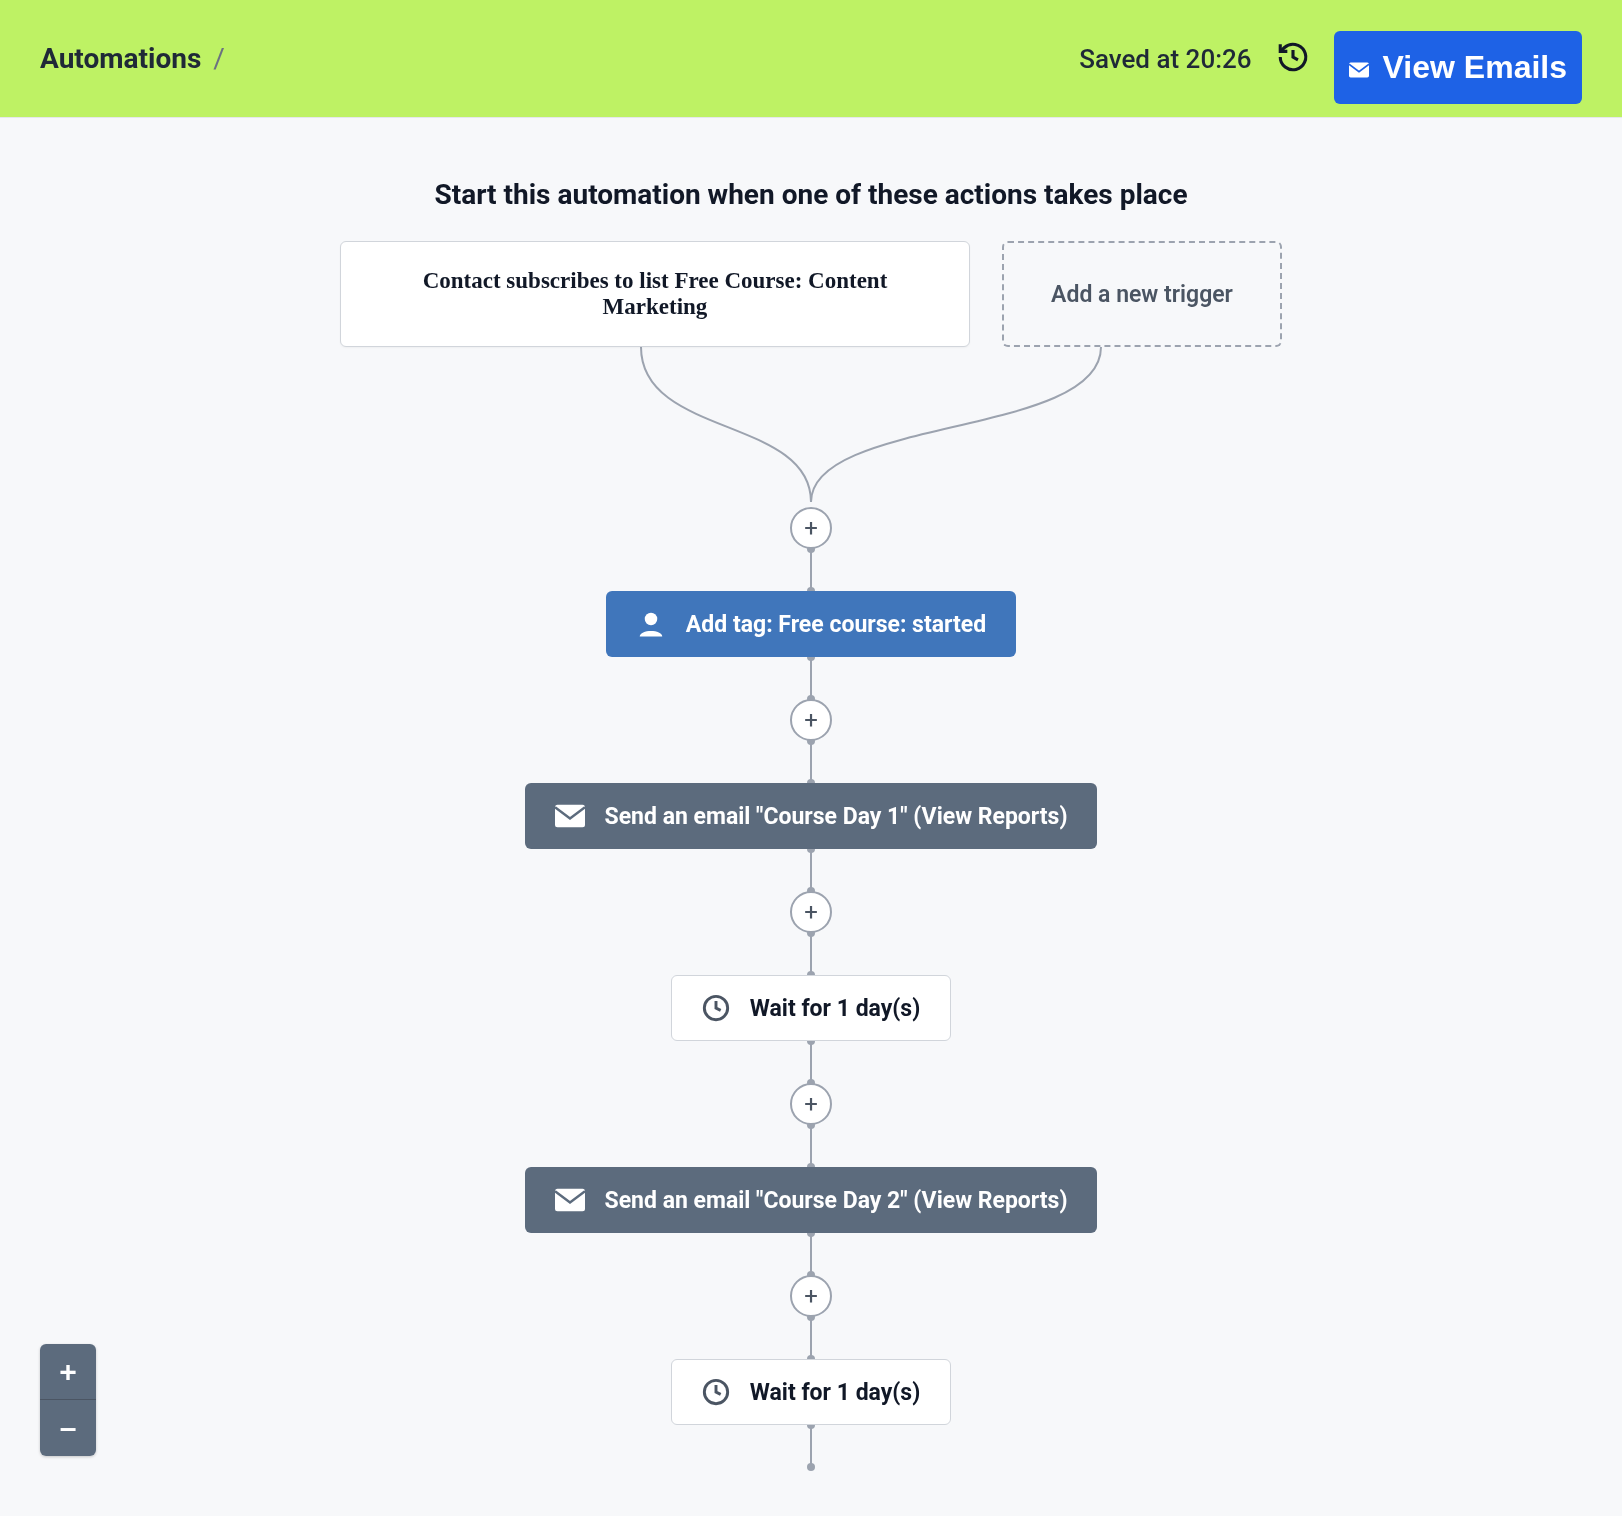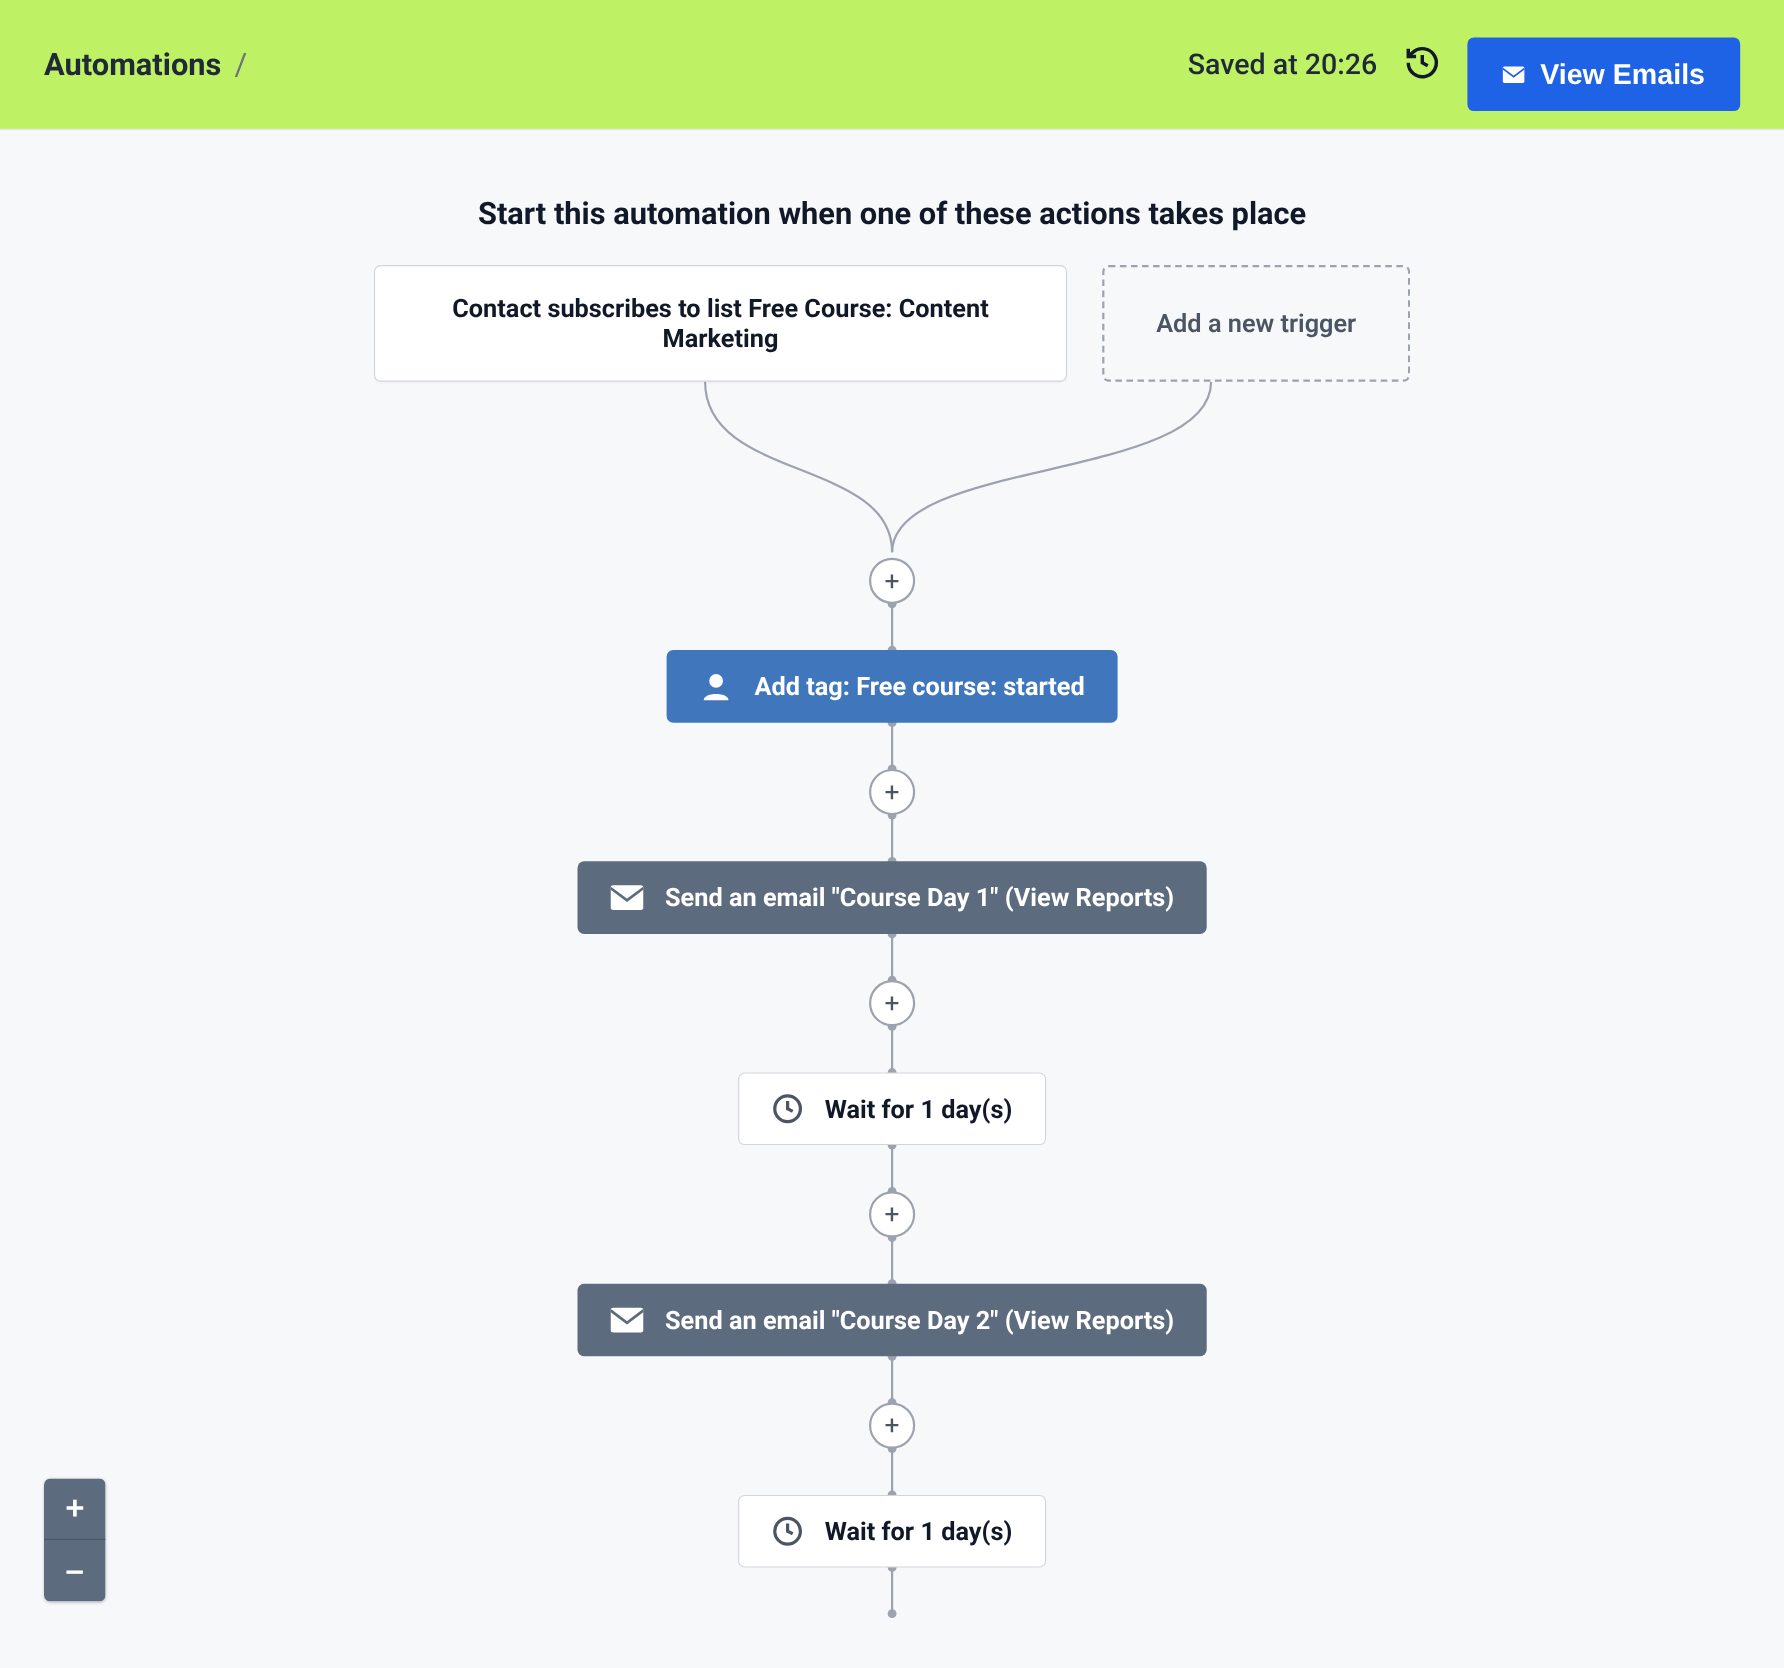--- a/index.html
+++ b/index.html
@@ -51,22 +51,22 @@
     }
     .history-icon svg {
       width: 34px;
       height: 34px;
     }
     .btn-primary {
       background: #1e62e6;
       color: #fff;
       border: none;
       border-radius: 6px;
-      padding: 18px 32px;
-      font-size: 26px;
+      padding: 18px 15px;
+      font-size: 32px;
       font-weight: 700;
       display: inline-flex;
       align-items: center;
       gap: 14px;
       cursor: pointer;
       margin-top: 18px;
     }
     .btn-primary svg {
       width: 20px;
       height: 16px;
@@ -101,20 +101,21 @@
       box-shadow: 0 1px 2px rgba(0,0,0,0.04);
       display: flex;
       align-items: center;
       justify-content: center;
       text-align: center;
       padding: 20px 40px;
       font-size: 23px;
       font-weight: 700;
       color: #111827;
       cursor: pointer;
+      font-family: Liberation Serif, serif;
     }
     .add-trigger-card {
       width: 280px;
       min-height: 84px;
       background: transparent;
       border: 2px dashed #9ca3af;
       border-radius: 6px;
       display: flex;
       align-items: center;
       justify-content: center;

